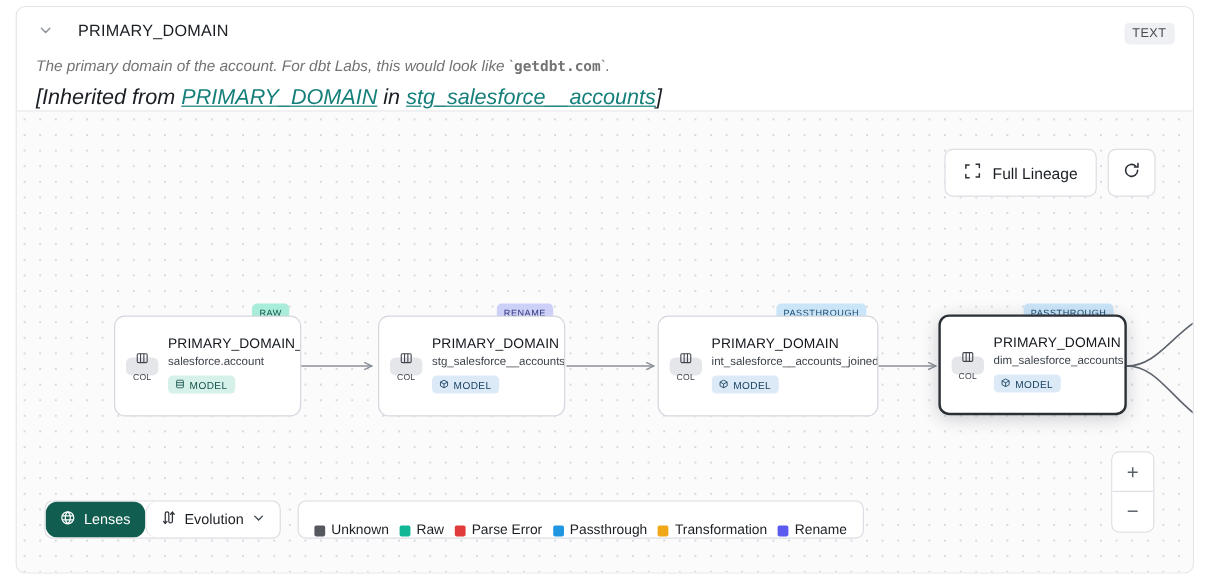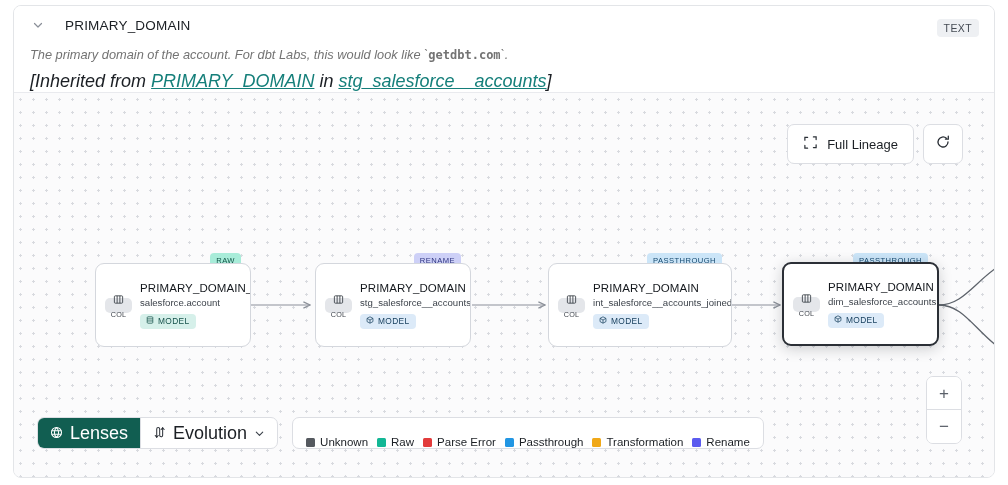--- a/index.html
+++ b/index.html
@@ -164,22 +164,23 @@
     position: absolute; left: 23px; bottom: 28px;
     display: flex; align-items: center; gap: 14px; z-index: 6;
   }
   .seg-group {
     display: flex; height: 32px;
     border-radius: 7px; overflow: hidden;
     border: 1px solid #dcdee3; background: #fff;
   }
   .seg {
     display: flex; align-items: center; gap: 7px;
-    padding: 12px 12px; font-size: 18px; cursor: pointer;
+    padding: 12px 12px; font-size: 12px; cursor: pointer;
     color: #1b1f24;
+    border-radius: 10px;
   }
   .seg.active { background: #115e51; color: #fff; }
   .seg.divider { border-left: 1px solid #dcdee3; }
 
   .legend {
     display: flex; align-items: flex-end; gap: 9px;
     height: 32px; padding: 0 13px;
     background: #fff; border: 1px solid #dcdee3;
     border-radius: 7px;
   }

